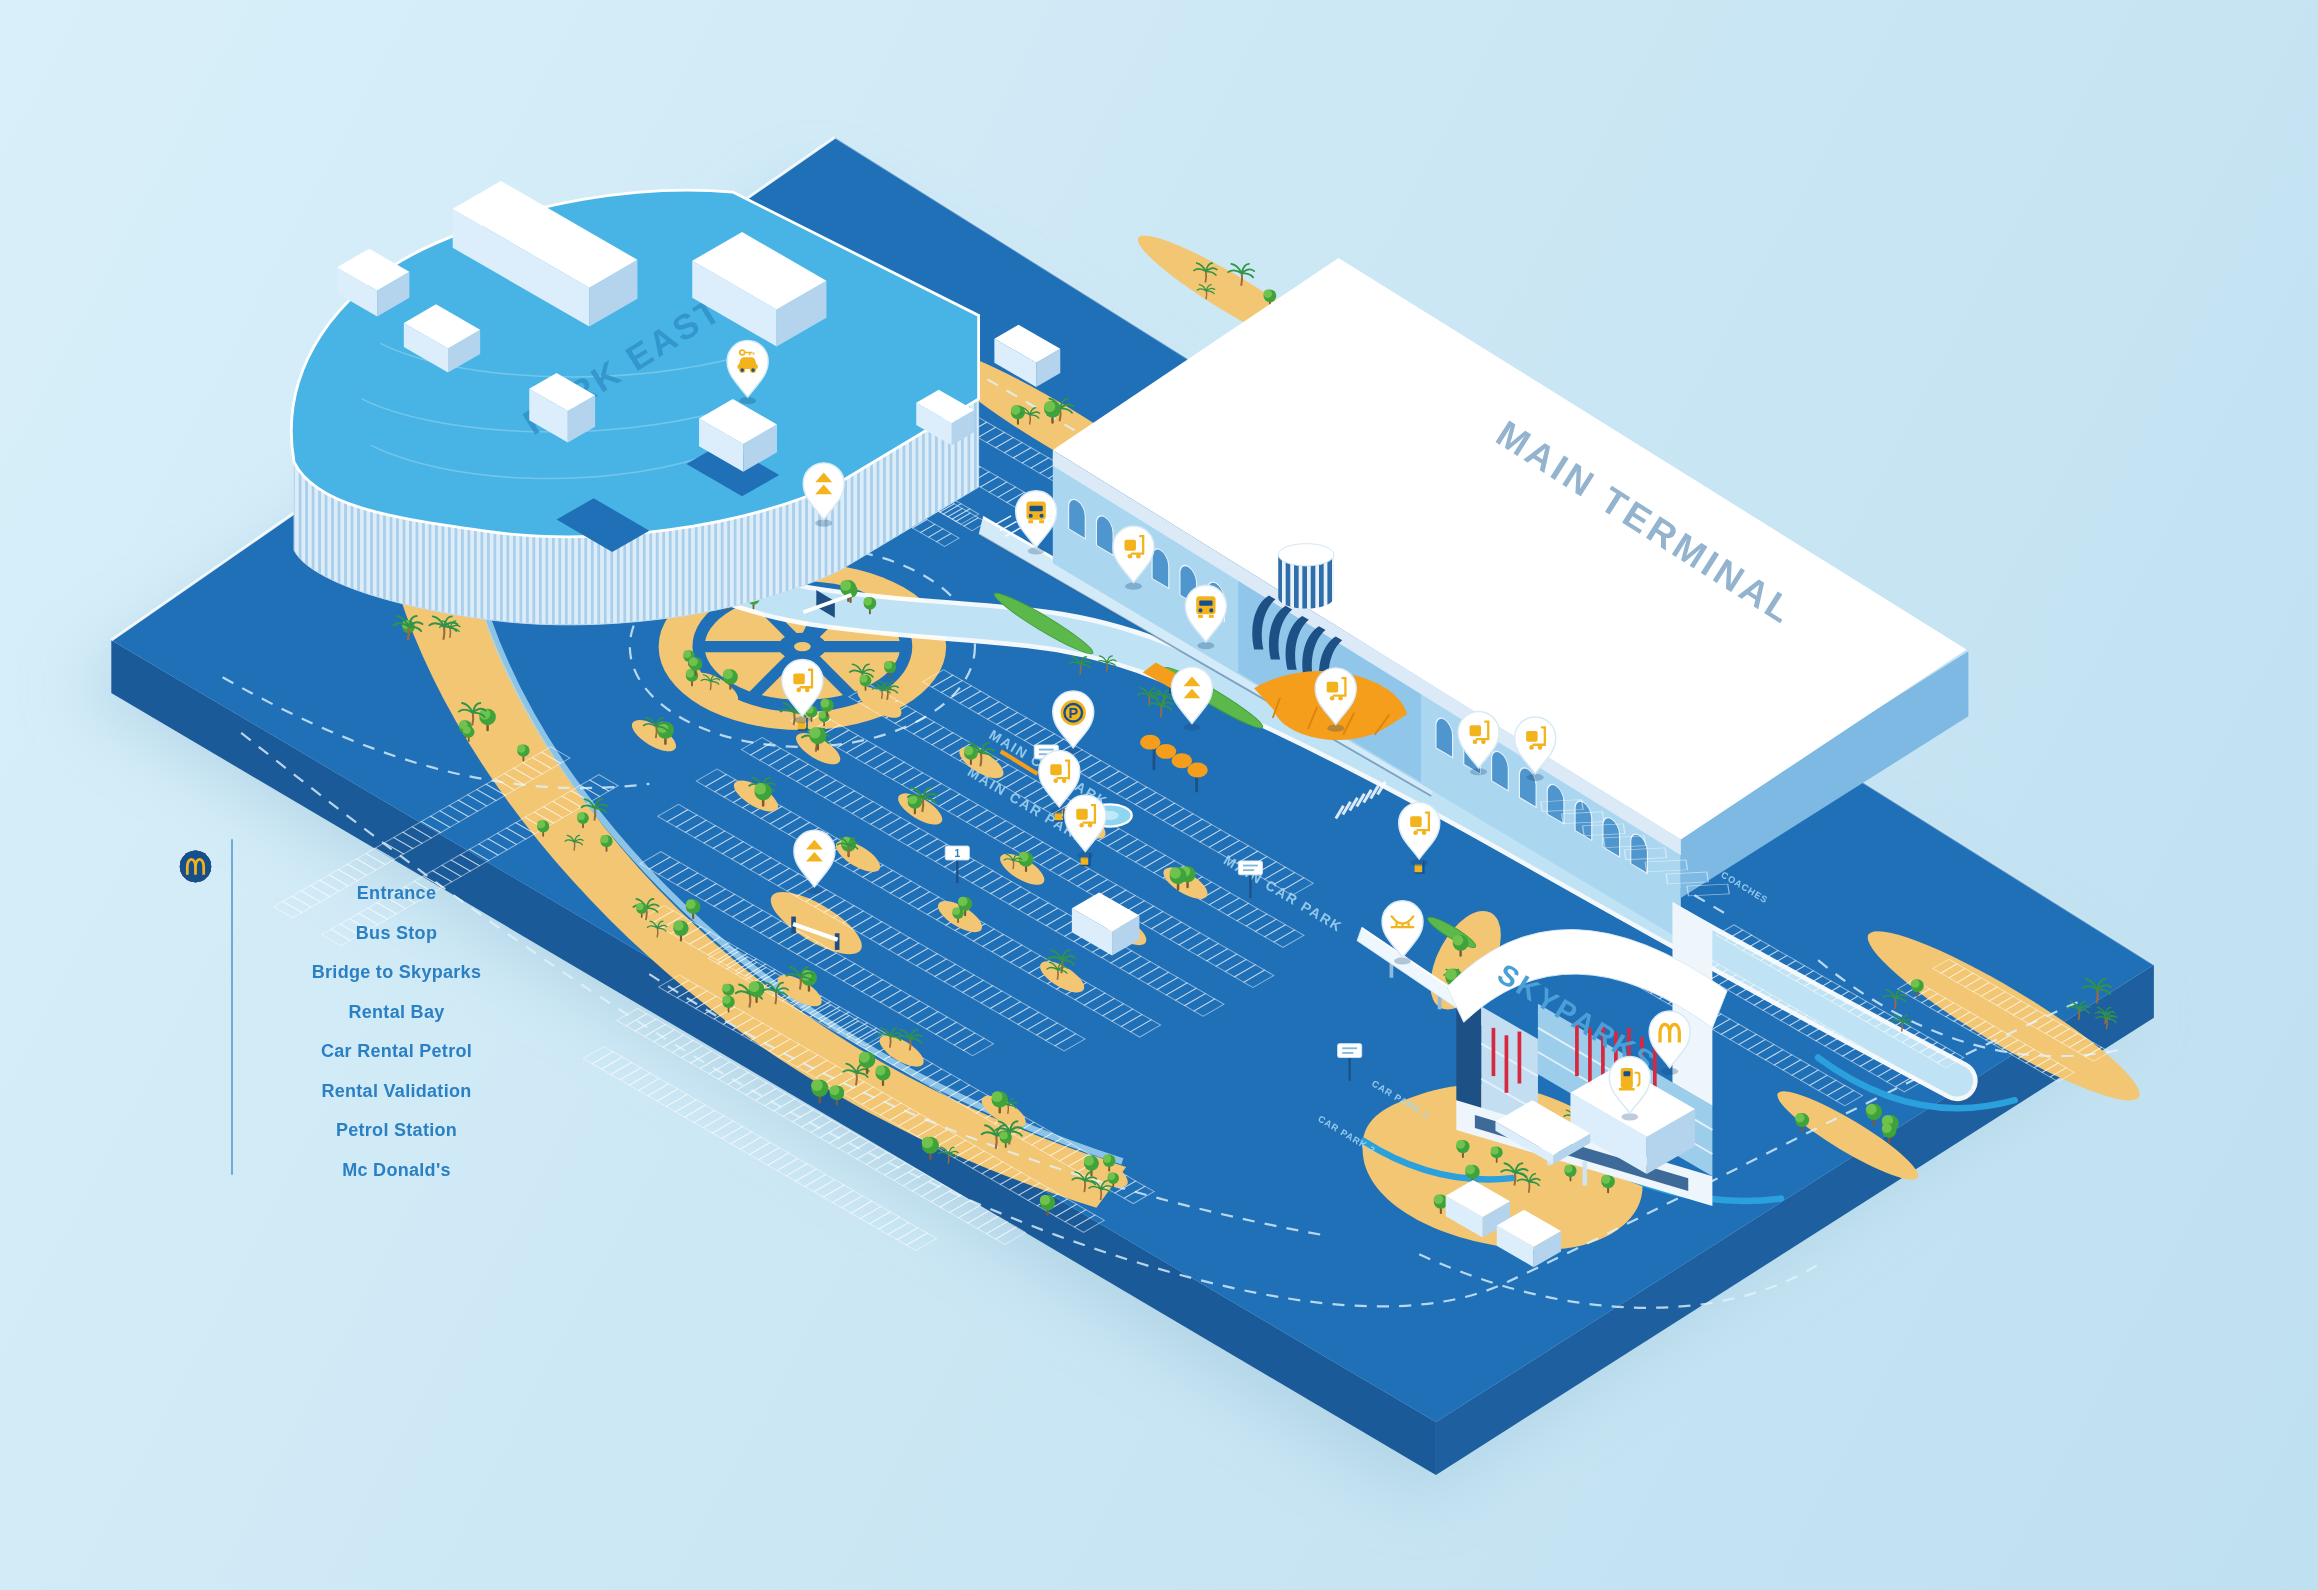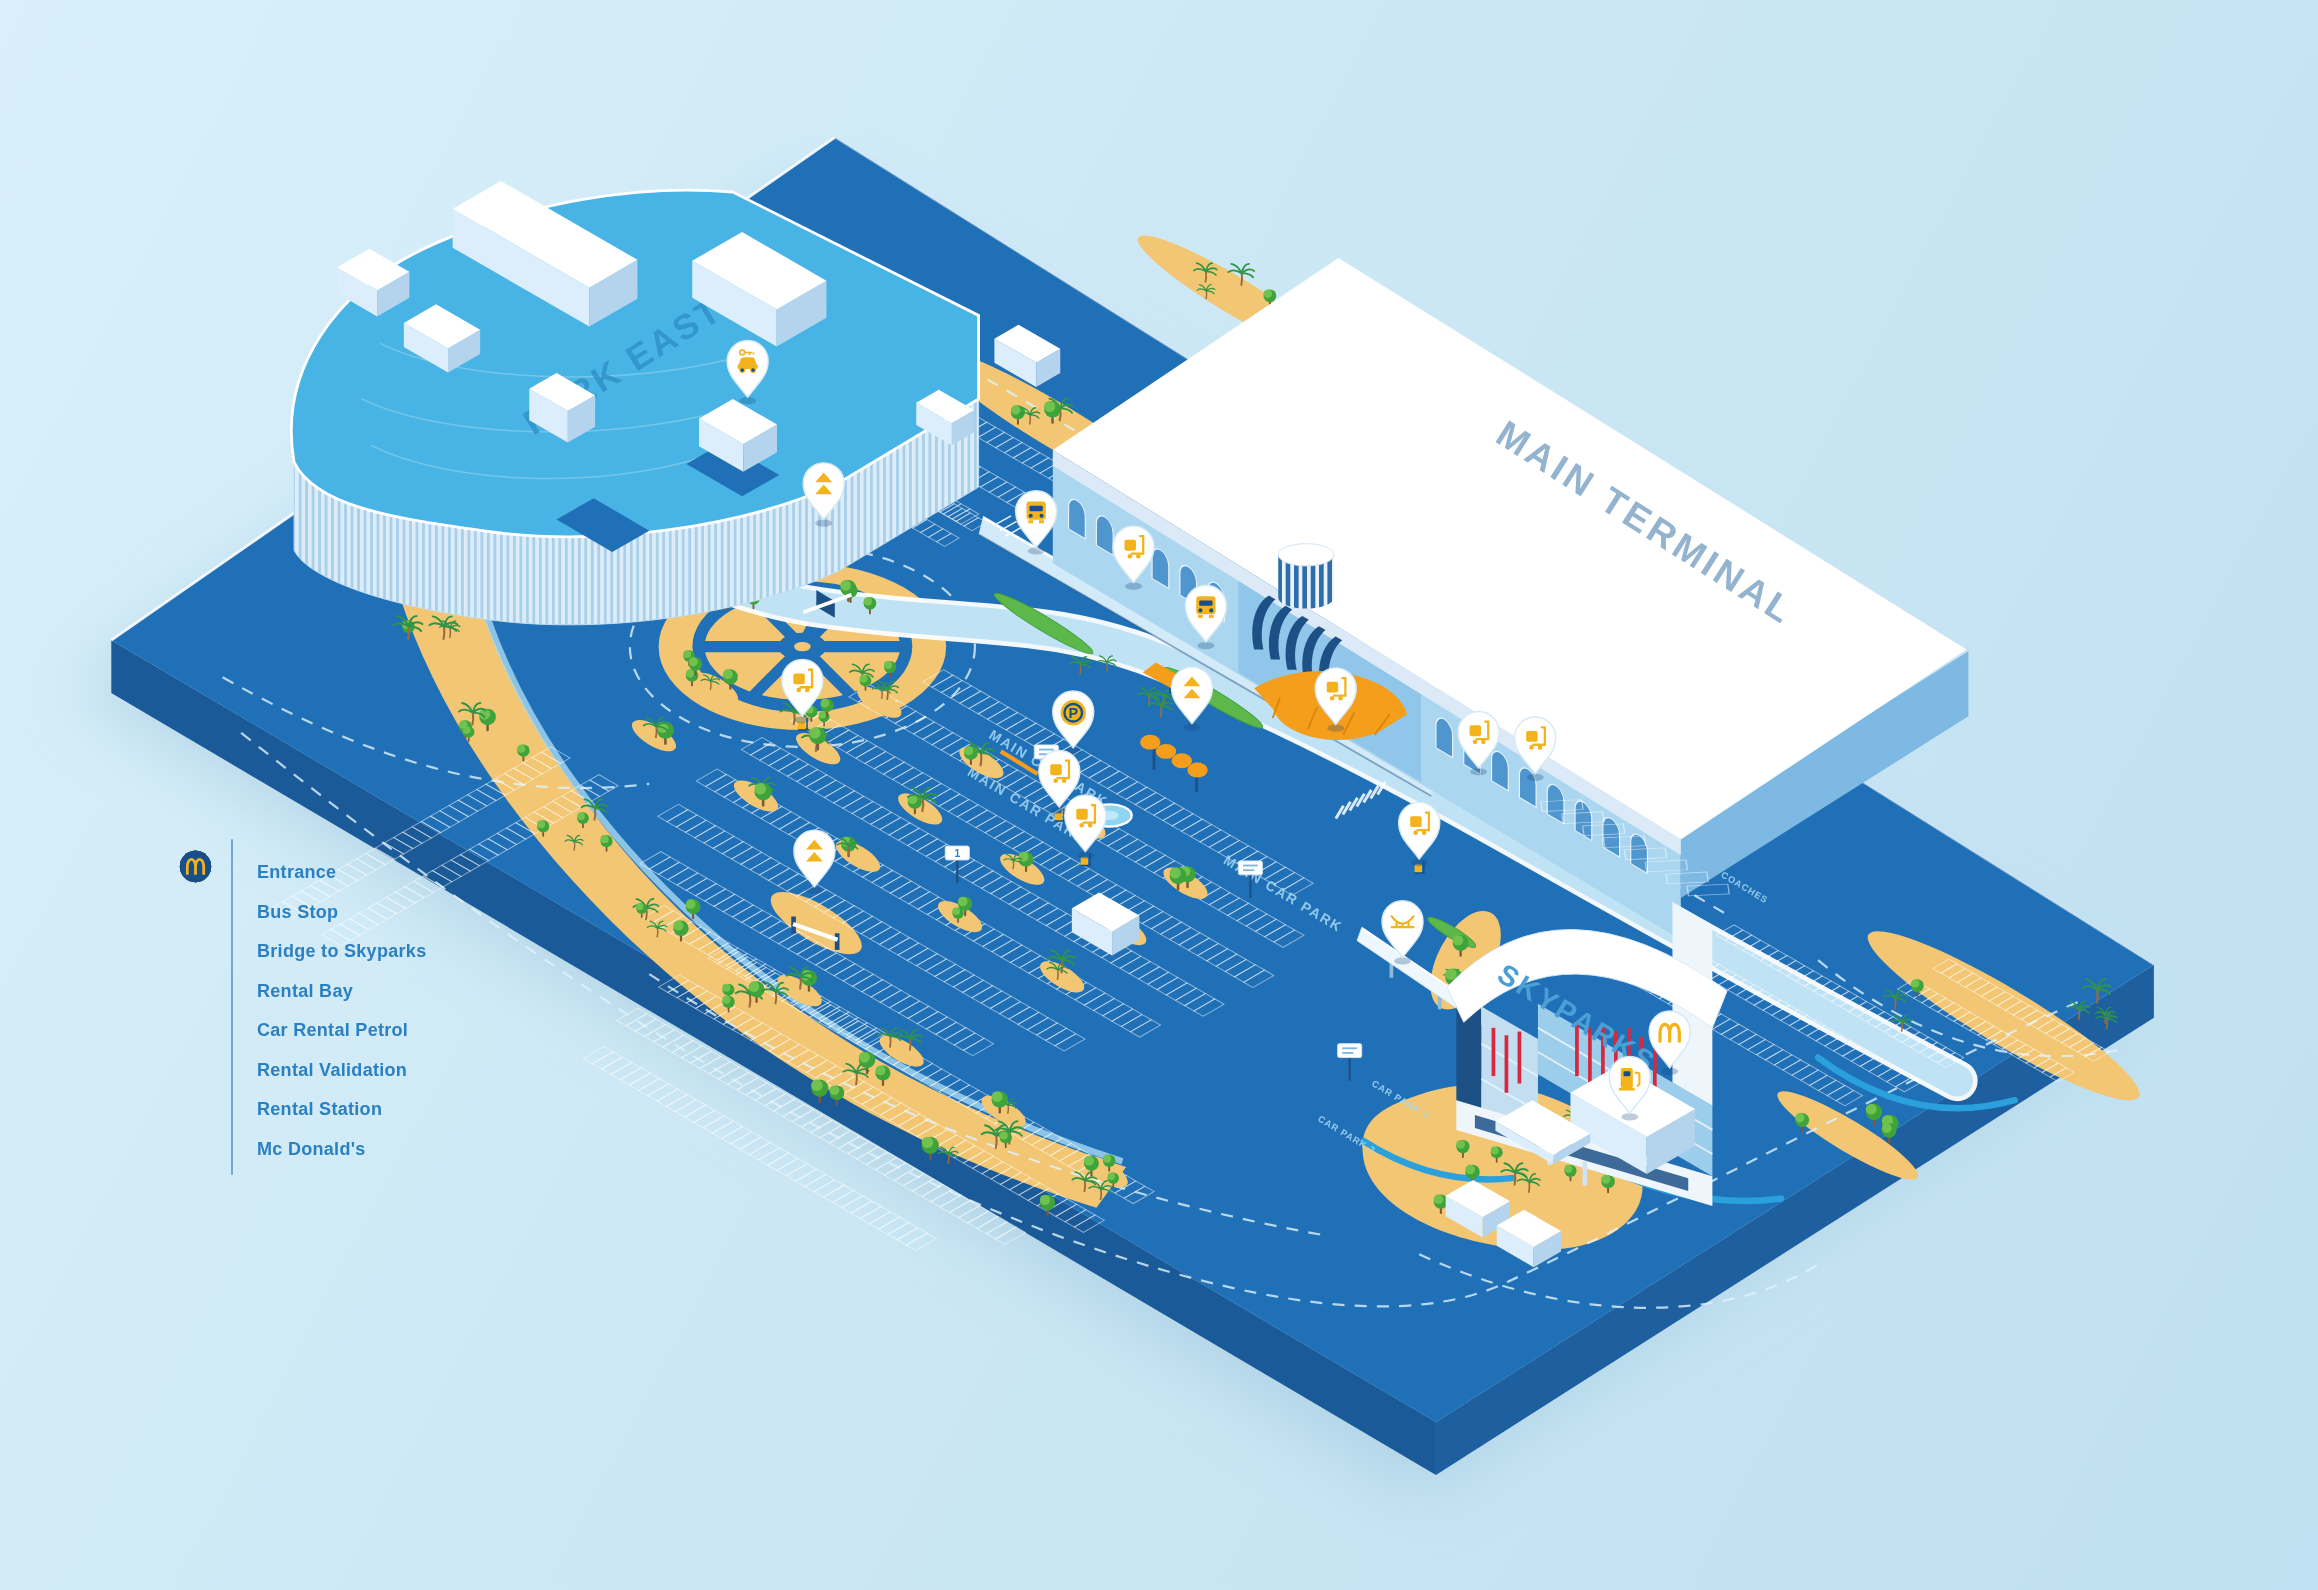--- a/index.html
+++ b/index.html
@@ -7,21 +7,21 @@
          background:linear-gradient(118deg,#d9f0fa 0%,#cde8f5 42%,#bfe0f0 100%);
          font-family:"Liberation Sans",sans-serif;}
   .stage svg{position:absolute;left:0;top:0;}
   .dash{fill:none;stroke:#dff2fc;stroke-width:2.4;stroke-dasharray:13 11;opacity:.8;}
   .stall{fill:none;stroke:rgba(255,255,255,.5);stroke-width:1.15;}
   .gl{fill:#a7d8f3;opacity:.85;font-weight:bold;letter-spacing:2px;font-size:15px;}
   .gl-sm{fill:#a7d8f3;opacity:.85;font-weight:bold;letter-spacing:1px;font-size:10px;}
   .bname{font-weight:bold;}
   .legend{position:absolute;left:179px;top:850px;width:390px;}
   .lg-rule{position:absolute;left:52px;top:-11px;height:336px;width:1.9px;background:rgba(43,128,195,.6);border-radius:0.9px;}
-  .lg-item{display:flex;align-items:flex-end;height:33px;margin-bottom:6.5px;}
+  .lg-item{display:flex;align-items:center;height:33px;margin-bottom:6.5px;flex-direction:column;}
   .lg-ic{width:33px;height:33px;flex:0 0 33px;}
   .lg-label{margin-left:45px;font-size:18px;font-weight:bold;color:#2b80c3;letter-spacing:0.3px;white-space:nowrap;}
 </style>
 </head>
 <body>
 
 <div class="stage">
 <svg id="map" width="2319" height="1591" viewBox="0 0 2500 1715">
   <defs>
     <filter id="f-soft" x="-30%" y="-30%" width="160%" height="160%">
@@ -2175,21 +2175,21 @@
           <svg viewBox="-19 -19 38 38" width="33" height="33">
             <circle r="18" fill="#174f8c"></circle>
             <g transform="scale(1.18)">
               <rect x="-7.5" y="-8.5" width="10" height="16.5" rx="1.6" fill="#f3b31c"></rect>
               <rect x="-5.2" y="-5.8" width="5.6" height="4.2" rx="0.8" fill="#174f8c"></rect>
               <path d="M4,-4.5 h2.4 q1.6,0 1.6,1.6 V4 q0,2.2 -2.2,2.2" stroke="#f3b31c" stroke-width="1.7" fill="none"></path>
               <rect x="-9" y="8" width="13" height="2.2" fill="#f3b31c"></rect>
             </g>
           </svg>
         </span>
-    <span class="lg-label">Rental Station</span>
+    <span class="lg-label">Petrol Station</span>
   </div>
   <div class="lg-item">
     <span class="lg-ic">
           <svg viewBox="-19 -19 38 38" width="33" height="33">
             <circle r="18" fill="#174f8c"></circle>
             <g transform="scale(1.18)">
               <path d="M-8,8 V0 a4,7 0 0 1 8,0 V8 M0,8 V0 a4,7 0 0 1 8,0 V8" stroke="#f3b31c" stroke-width="2.7" fill="none"></path>
             </g>
           </svg>
         </span>

